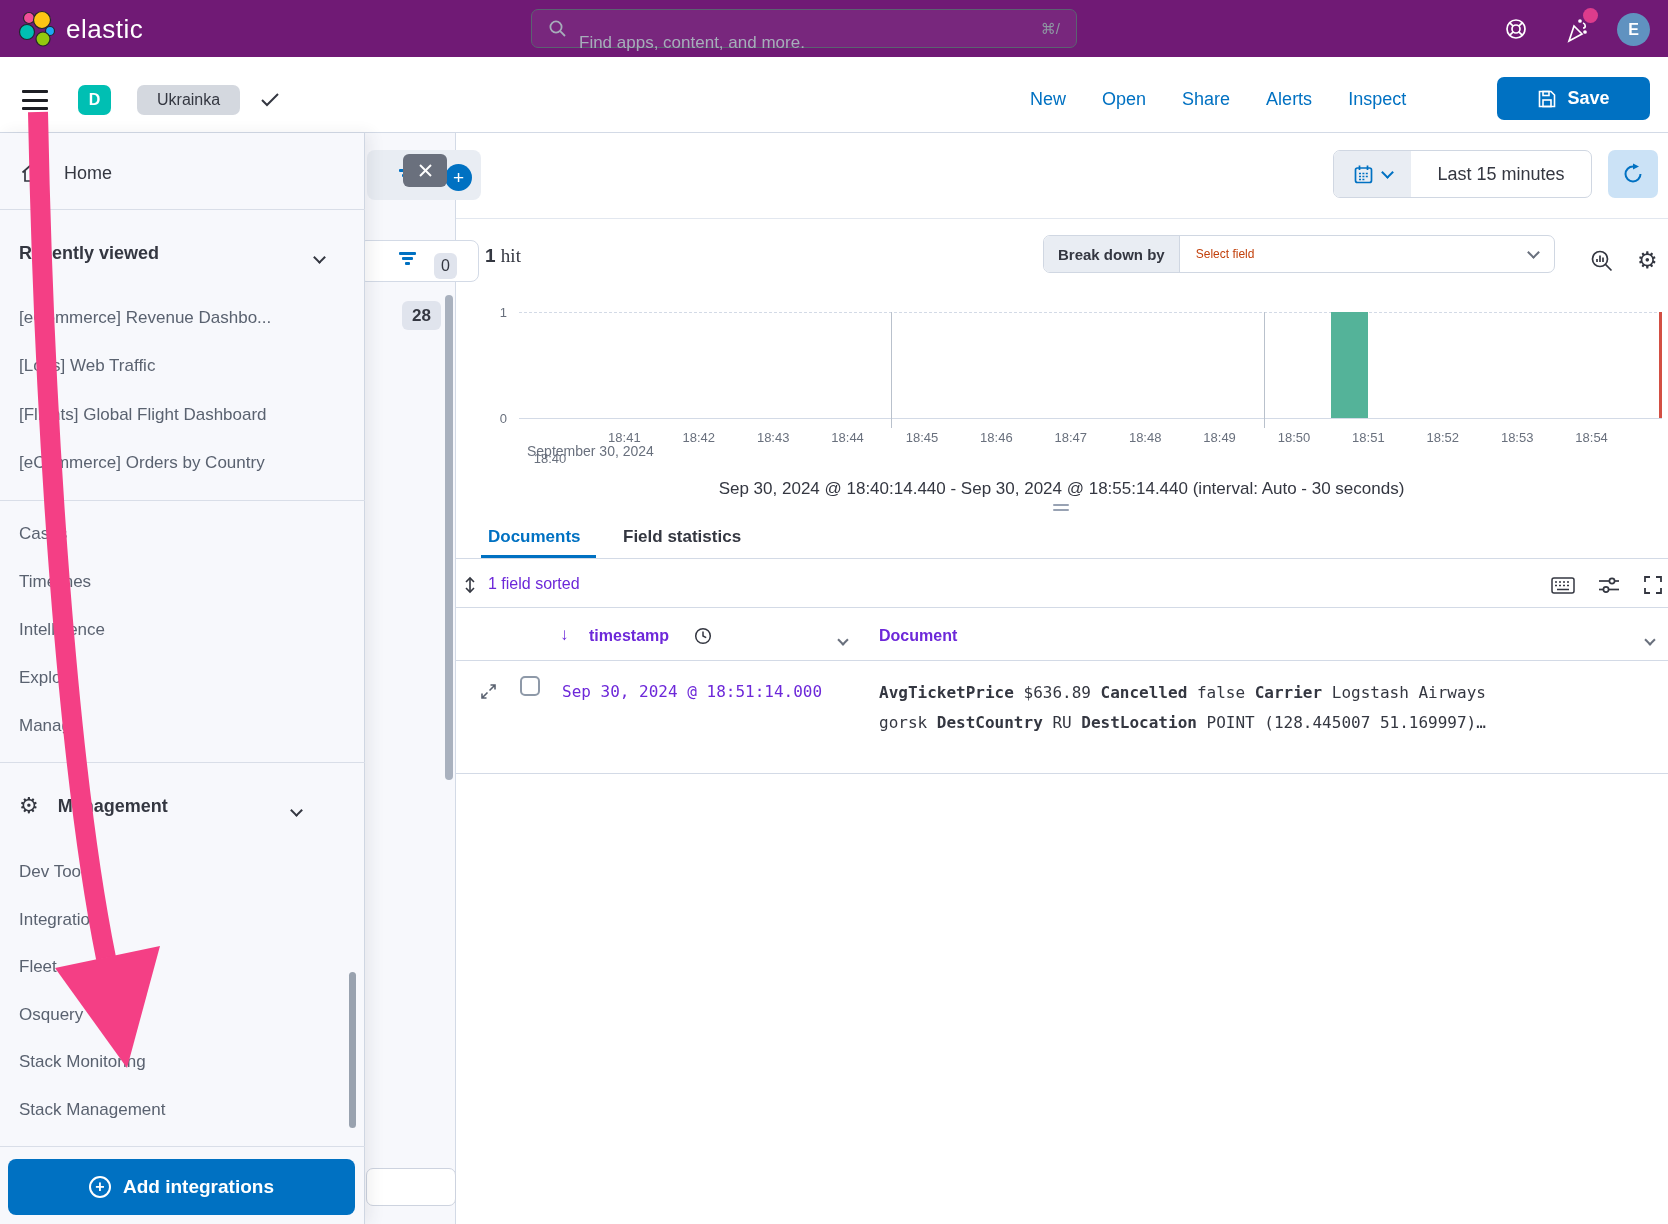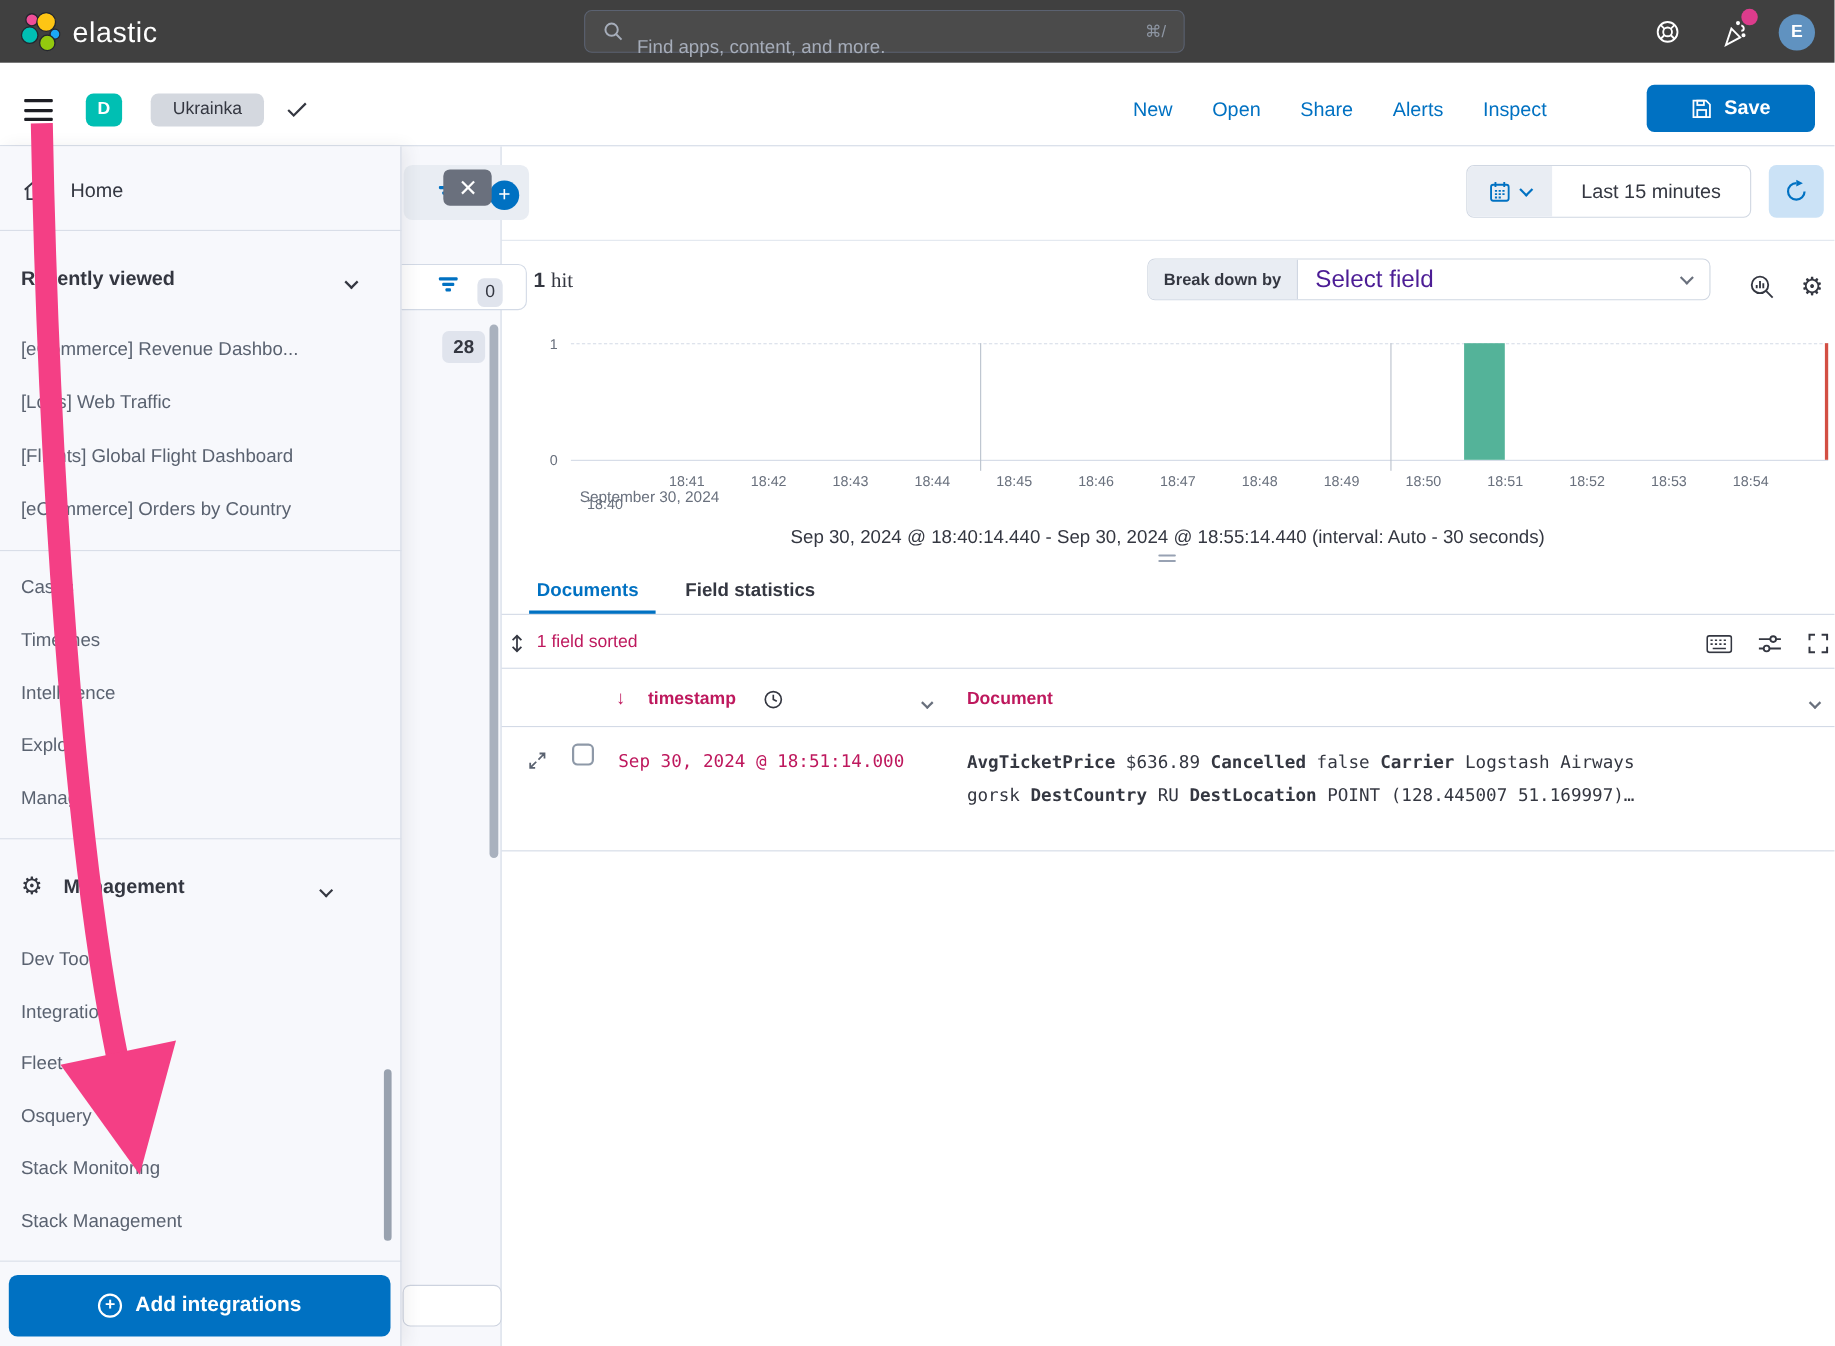--- a/index.html
+++ b/index.html
@@ -3,21 +3,21 @@
 <meta charset="utf-8">
 <style>
   * { margin:0; padding:0; box-sizing:border-box; }
   html,body { width:1668px; height:1224px; }
   body { font-family:"Liberation Sans","DejaVu Sans",sans-serif; color:#343741; background:#fff; }
   .screen { position:relative; width:1668px; height:1224px; overflow:hidden; background:#fff; }
   .abs { position:absolute; }
   .mono { font-family:"DejaVu Sans Mono","Liberation Mono",monospace; }
 
   
-  .topbar { position:absolute; left:0; top:0; width:1668px; height:57px; background:#404040; z-index:10; }
+  .topbar { position:absolute; left:0; top:0; width:1668px; height:57px; background:#701a75; z-index:10; }
   .brand { position:absolute; left:66px; top:14px; font-size:26px; font-weight:500; color:#fff; letter-spacing:.5px; }
   .gsearch { position:absolute; left:531px; top:9px; width:546px; height:39px; border:1px solid #5B6271; border-radius:7px; background:rgba(255,255,255,.06); display:flex; align-items:center; padding:0 16px; gap:12px; }
   .gsearch .ph { color:#A6ADBA; font-size:17px; flex:1;margin-top:28px; }
   .gsearch .kbd { color:#8E96A3; font-size:15px; }
   .avatar { position:absolute; left:1617px; top:13px; width:33px; height:33px; border-radius:50%; background:#6092C0; color:#fff; font-weight:700; font-size:16px; display:flex; align-items:center; justify-content:center; }
   .newsdot { position:absolute; left:1583px; top:8px; width:15px; height:15px; border-radius:50%; background:#DD3C8C; }
 
   
   .toolbar { position:absolute; left:0; top:57px; width:1668px; height:76px; background:#fff; border-bottom:1px solid #D3DAE6; z-index:9; }
   .burger { position:absolute; left:22px; top:90px; width:26px; height:20px; display:flex; flex-direction:column; justify-content:space-between; cursor:pointer; }
@@ -58,21 +58,21 @@
   .datepick { position:absolute; left:1333px; top:150px; width:259px; height:48px; border:1px solid #D0D7E2; border-radius:7px; overflow:hidden; display:flex; z-index:3; background:#fff; }
   .datepick .cal { width:77px; background:#E9EDF3; display:flex; align-items:center; justify-content:center; gap:9px; cursor:pointer; }
   .datepick .val { flex:1; display:flex; align-items:center; justify-content:center; font-size:18px; color:#343741; cursor:pointer; }
   .refresh { position:absolute; left:1608px; top:150px; width:50px; height:48px; background:#CBE2F6; border-radius:7px; display:flex; align-items:center; justify-content:center; cursor:pointer; z-index:3; }
   .rowline { position:absolute; left:455px; width:1213px; height:1px; background:#E2E7EF; }
 
   
   .hits { position:absolute; left:485px; top:245px; font-size:19px; }
   .breakdown { position:absolute; left:1043px; top:235px; width:512px; height:38px; border:1px solid #D0D7E2; border-radius:7px; background:#fff; display:flex; overflow:hidden; z-index:3; }
   .breakdown .pre { background:#E9EDF3; display:flex; align-items:center; padding:0 14px; font-size:15px; font-weight:700; color:#343741; border-right:1px solid #D0D7E2; }
-  .breakdown .val { flex:1; display:flex; align-items:center; padding:0 16px; font-size:22px; color:#4c1d95; }
+  .breakdown .val { flex:1; display:flex; align-items:center; padding:0 16px; font-size:12px; color:#c2410c; }
 
   
   .ylab { position:absolute; width:30px; text-align:right; font-size:13px; color:#69707D; }
   .dash { position:absolute; left:519px; top:312px; width:1143px; border-top:1px dashed #D3DAE6; }
   .baseline { position:absolute; left:519px; top:418px; width:1143px; border-top:1px solid #D3DAE6; }
   .vgrid { position:absolute; top:312px; width:1px; height:116px; background:#B9C1CC; }
   .chartbar { position:absolute; background:#54B399; }
   .tmark { position:absolute; top:312px; width:3px; height:106px; }
   .xtick { position:absolute; top:430px; transform:translateX(-50%); font-size:13px; color:#69707D; white-space:nowrap; }
   .xsec { position:absolute; left:527px; top:443px; font-size:14px; color:#69707D; }
@@ -80,21 +80,21 @@
   .handle { position:absolute; left:1053px; top:504px; width:16px; cursor:row-resize; }
   .handle div { height:2px; background:#98A2B3; margin-bottom:3px; border-radius:1px; }
 
   
   .tab { position:absolute; top:527px; font-size:17px; font-weight:600; cursor:pointer; }
   .tab.active { color:#0071C2; }
   .tabline { position:absolute; left:481px; top:555px; width:115px; height:3px; background:#0071C2; z-index:2; }
   .hline { position:absolute; left:455px; width:1213px; height:1px; background:#D3DAE6; }
 
   
-  .gridtxt { position:absolute; font-size:16px; color:#be185d; }
+  .gridtxt { position:absolute; font-size:16px; color:#6d28d9; }
   .checkbox { position:absolute; left:520px; top:676px; width:20px; height:20px; border:2px solid #8E99A8; border-radius:5px; background:#fff; cursor:pointer; }
   .docline { line-height:30px; font-size:16px; white-space:nowrap; }
   .docline b { font-weight:700; }
 
   .gearglyph { font-size:23px; line-height:1; color:#343741; }
   svg { display:block; }
 </style>
 </head>
 <body>
 

